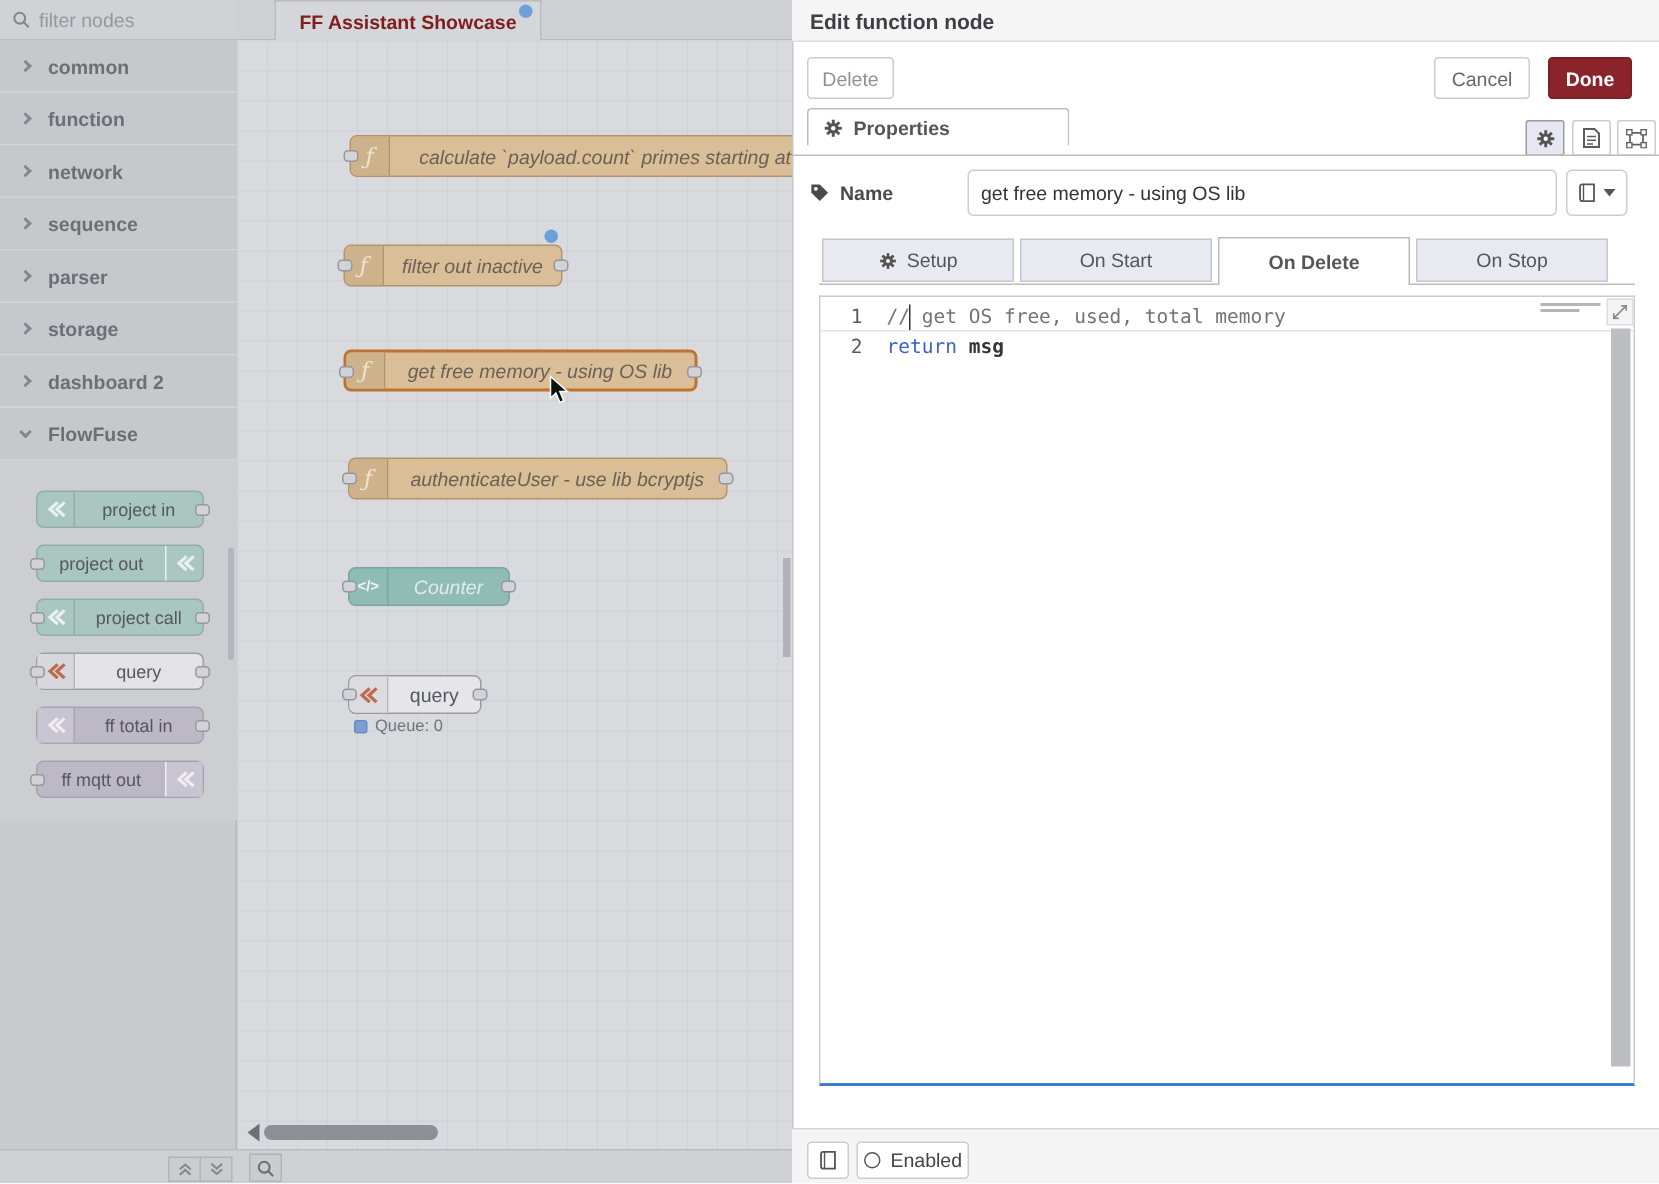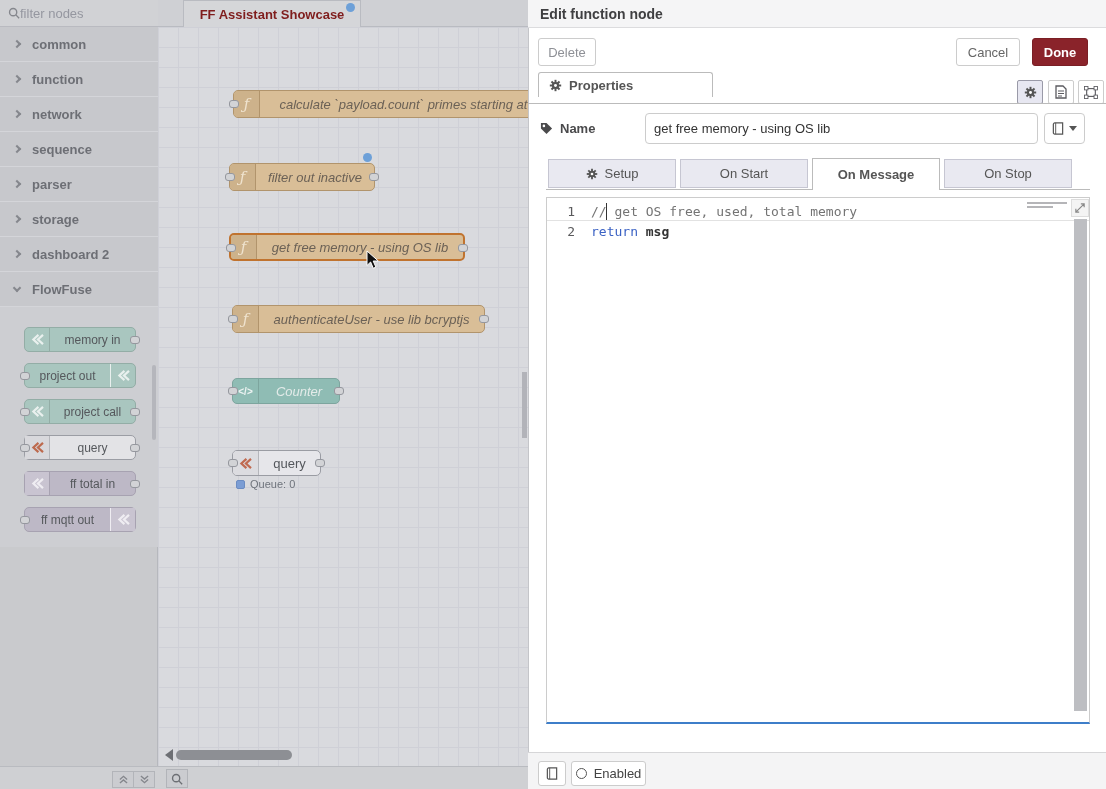--- a/index.html
+++ b/index.html
@@ -2,21 +2,21 @@
 <html><head>
 <meta charset="utf-8">
 <style>
   * { margin:0; padding:0; box-sizing:border-box; }
   html,body { font-family:"Liberation Sans", sans-serif; }
   #screen { position:relative; width:1106px; height:789px; background:#fff; overflow:hidden; font-size:13px; color:#444; }
   .abs { position:absolute; }
 
   
   #palette { left:0; top:0; width:158px; height:766px; background:#c9cacd; border-right:1px solid #b6b8bd; }
-  #palette-search { left:0; top:0; width:158px; height:27px; background:#d1d2d5; border-bottom:1px solid #b9bac0; display:flex; align-items:center; padding:0 8px; }
+  #palette-search { left:0; top:0; width:158px; height:27px; background:#d1d2d5; border-bottom:1px solid #b9bac0; display:flex; align-items:center; padding:0 8px; gap:6px; }
   #palette-search input { border:none; background:transparent; outline:none; width:110px; font-size:13px; color:#73757c; }
   #palette-search input::placeholder { color:#9597a0; }
   .cat { position:absolute; left:0; width:158px; height:35px; background:#c7c8cc; border-bottom:1px solid #d4d5d9; display:flex; align-items:center; padding-left:14px; gap:12px; color:#6d6f75; font-weight:bold; font-size:13px; cursor:pointer; }
   .chev { width:6px; height:6px; border-right:2px solid #85878d; border-bottom:2px solid #85878d; transform:rotate(-45deg); margin-top:0; }
   .chev.open { transform:rotate(45deg); margin-top:-3px; }
   #flowfuse-nodes { left:0; top:307px; width:158px; height:240px; background:#cdced2; }
   .pnode { position:absolute; width:112px; height:25px; border-radius:5px; border:1px solid; display:flex; align-items:center; font-size:12px; color:#55585c; cursor:grab; }
   .pnode .icon-region { width:25px; height:100%; display:flex; align-items:center; justify-content:center; flex:none; }
   .pnode .plabel { flex:1; text-align:center; padding:0 3px; white-space:nowrap; overflow:hidden; }
   .pnode.teal { background:#a9c6bf; border-color:#93ada6; }
@@ -142,21 +142,21 @@
 
     <div id="flowfuse-nodes" class="abs">
 
       <div class="pnode teal" style="left:24px; top:20px;">
         <span class="icon-region">
             <svg width="13" height="11" viewBox="0 0 14 12">
               <path d="M8 1 L2.5 6 L8 11" fill="none" stroke="currentColor" stroke-width="2.4"></path>
               <path d="M13 1 L7.5 6 L13 11" fill="none" stroke="currentColor" stroke-width="2.4"></path>
             </svg>
           </span>
-        <span class="plabel">memory in</span>
+        <span class="plabel">project in</span>
         <span class="port pr"></span>
       </div>
 
       <div class="pnode teal" style="left:24px; top:56px;">
         <span class="plabel">project out</span>
         <span class="icon-region right">
             <svg width="13" height="11" viewBox="0 0 14 12">
               <path d="M8 1 L2.5 6 L8 11" fill="none" stroke="currentColor" stroke-width="2.4"></path>
               <path d="M13 1 L7.5 6 L13 11" fill="none" stroke="currentColor" stroke-width="2.4"></path>
             </svg>
@@ -385,21 +385,21 @@
           <circle cx="8" cy="8" r="4.4"></circle>
           <circle cx="8" cy="8" r="1.8" fill="#fff"></circle>
         </g>
       </svg>
     <span>Setup</span>
   </div>
   <div class="ftab" style="left:680px;">
       <span>On Start</span>
     </div>
   <div class="ftab active" style="left:812px;">
-      <span>On Message</span>
+      <span>On Delete</span>
     </div>
   <div class="ftab" style="left:944px;">
       <span>On Stop</span>
     </div>
   <div id="ftab-line" class="abs"></div>
 
   <div id="code-editor" class="abs">
     <div class="code-line" style="top:4px; border-bottom:1px solid #e2e2e2;">
       <span class="lnum">1</span>
       <span class="comment">// get OS free, used, total memory</span>

